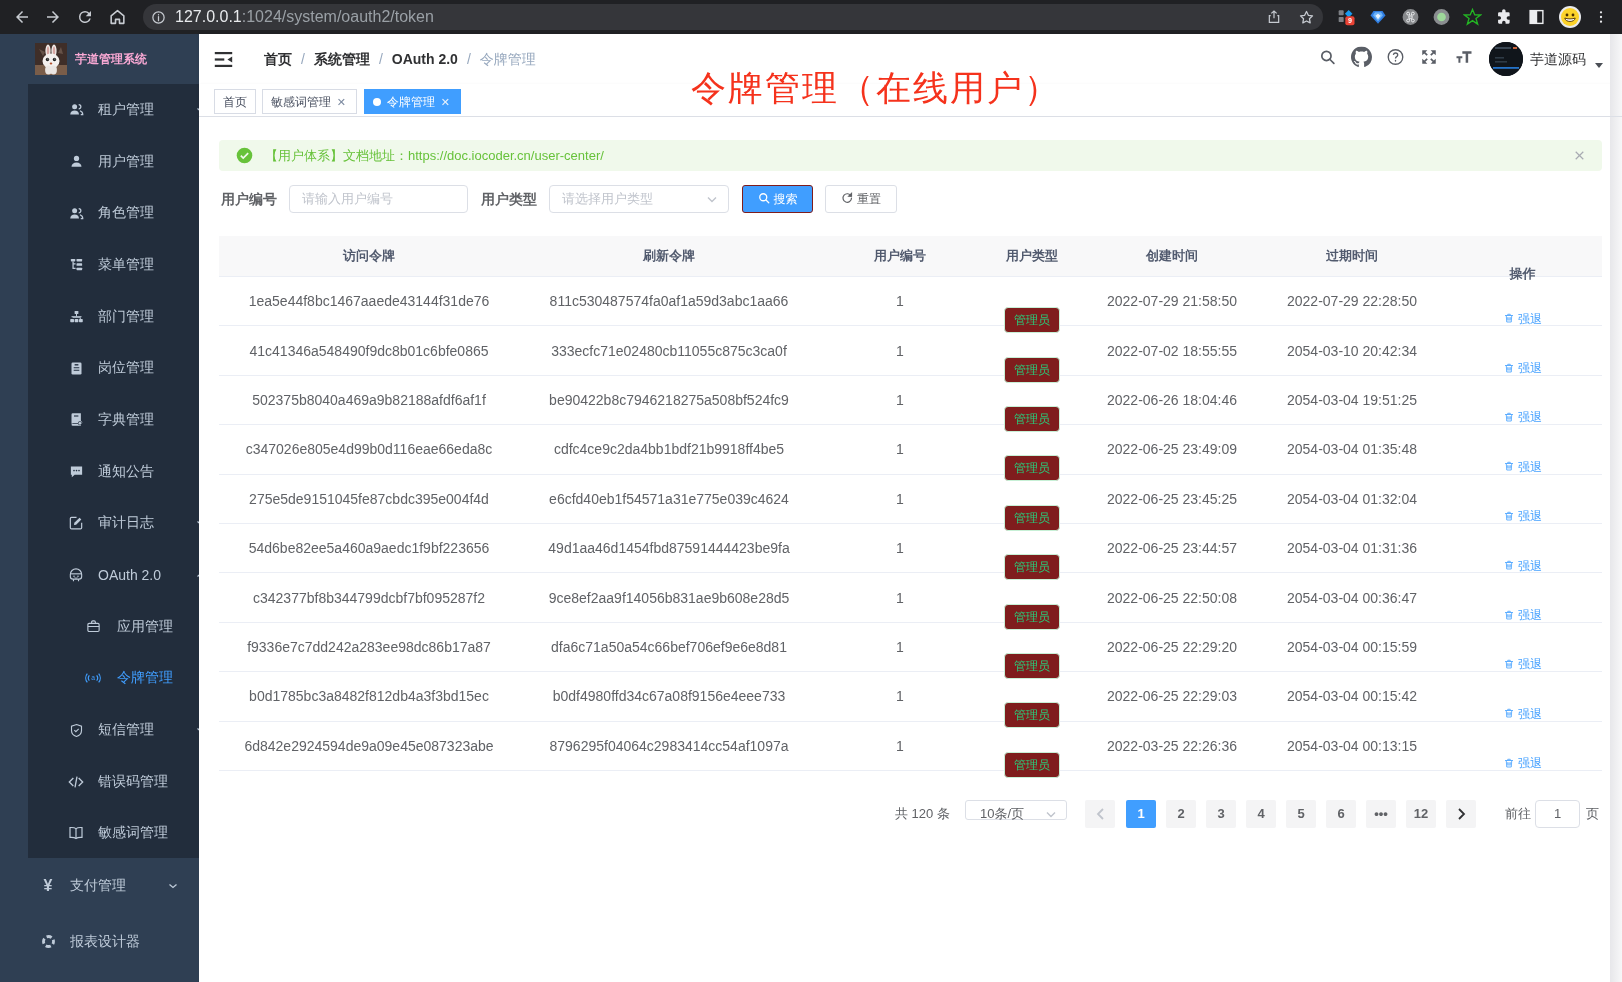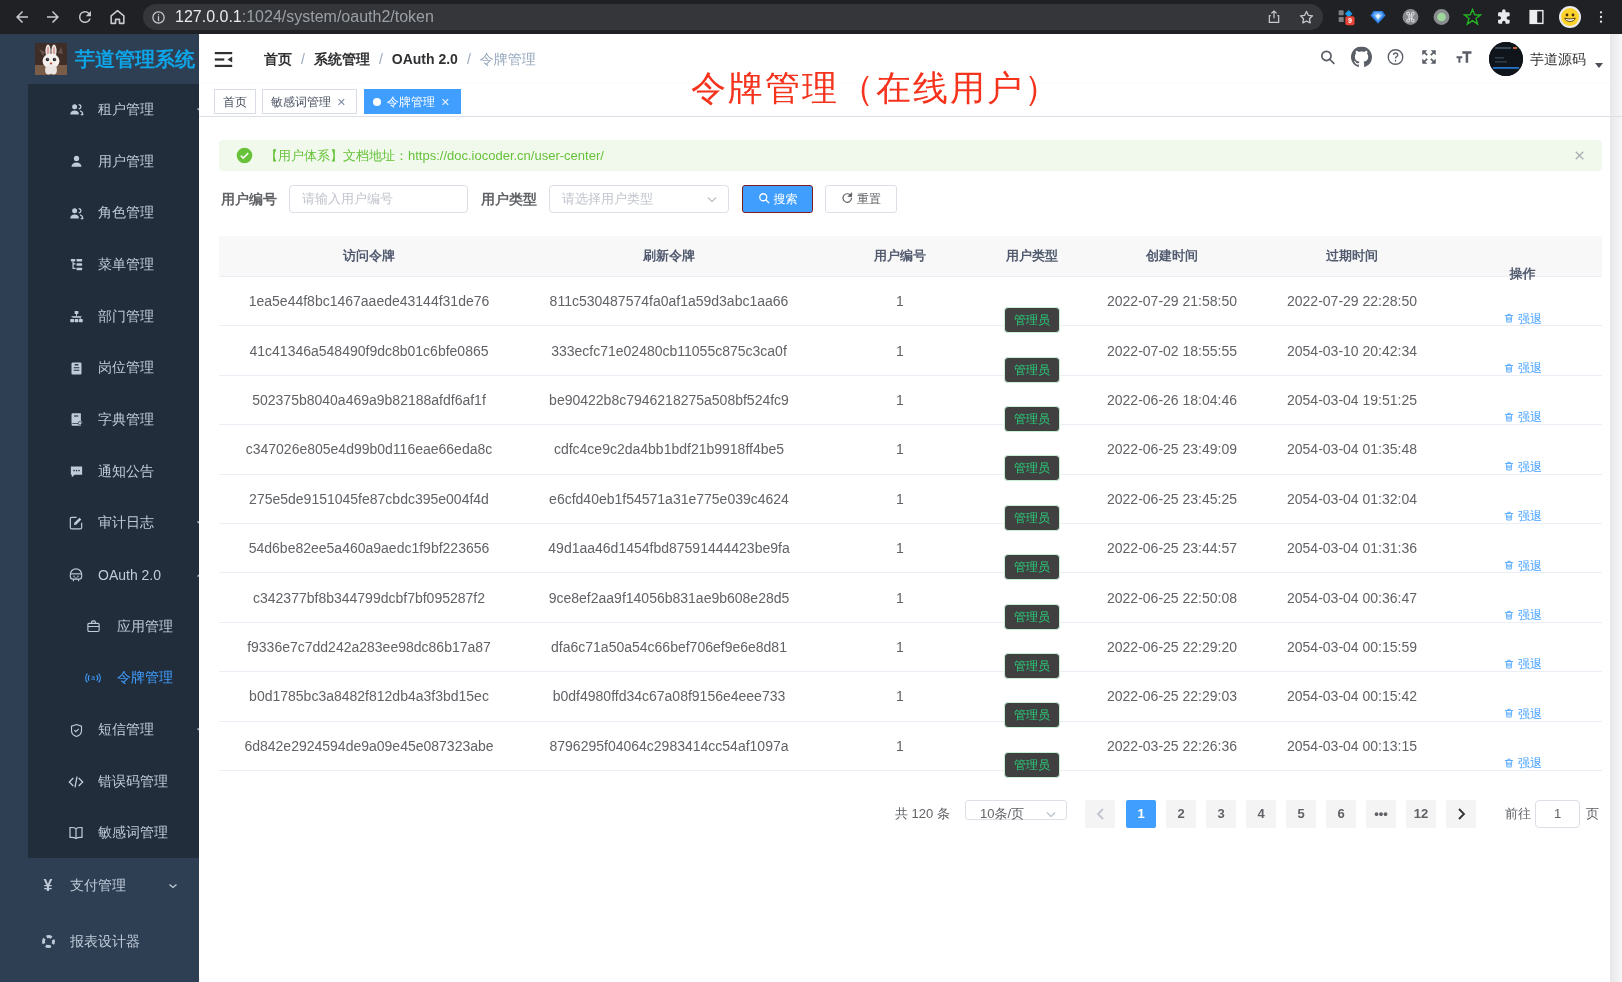--- a/index.html
+++ b/index.html
@@ -8,21 +8,21 @@
 
 #chrome{position:absolute;left:0;top:0;width:1622px;height:34px;background:#202124;}
 #chrome svg{display:block;}
 .cicon{position:absolute;top:50%;transform:translateY(-50%);color:#c7cbd1;}
 #pill{position:absolute;left:143px;top:4px;width:1180px;height:26px;border-radius:13px;background:#35363a;}
 #url{position:absolute;left:32px;top:0;height:26px;line-height:26px;font-size:16px;color:#9aa0a6;white-space:nowrap;}
 #url b{color:#e8eaed;font-weight:400;}
 
 #sidebar{position:absolute;left:0;top:34px;width:199px;height:948px;background:#2f3f53;}
 #logo{position:absolute;left:0;top:0;width:199px;height:50px;background:#2f3f53;}
-#logo .t{position:absolute;left:75px;top:0;line-height:50px;color:#0ea5e9;font-size:20px;font-weight:bold;}
+#logo .t{position:absolute;left:75px;top:0;line-height:50px;color:#f9a8d4;font-size:12px;font-weight:bold;}
 #submenu{position:absolute;left:0;top:50px;width:199px;height:773.5px;background:#222d3c;overflow:hidden;margin-left:28px;}
 .mi{position:relative;height:51.7px;display:flex;align-items:center;color:#bfcbd9;font-size:14px;}
 .mi .ic{position:absolute;left:40px;width:16px;height:16px;display:flex;align-items:center;justify-content:center;}
 .mi .tx{position:absolute;left:70px;white-space:nowrap;}
 .mi .ar{position:absolute;left:167px;width:12px;height:12px;}
 .mi.sub2 .ic{left:57px;}
 .mi.sub2 .tx{left:89px;}
 .mi.active{color:#409eff;}
 #sbbottom{position:absolute;left:0;top:823.5px;width:199px;height:124.5px;background:#2f3f53;}
 #sbbottom .mi{height:56px;}
@@ -53,21 +53,21 @@
 .finput{position:absolute;top:0;height:28px;border:1px solid #dcdfe6;border-radius:4px;background:#fff;
   line-height:26px;color:#c0c4cc;font-size:13px;padding-left:12px;}
 .fbtn{position:absolute;top:0;height:28px;border-radius:3px;font-size:12px;line-height:26px;text-align:center;}
 
 #table{position:absolute;left:20px;top:119px;width:1383px;}
 .trh{display:flex;height:41px;background:#f8f8f9;border-bottom:1px solid #ebeef5;align-items:center;
   font-size:13px;color:#515a6e;font-weight:bold;}
 .tr{display:flex;height:49.4px;border-bottom:1px solid #ebeef5;align-items:center;font-size:14px;color:#606266;background:#fff;}
 .td{text-align:center;white-space:nowrap;overflow:visible;}
 .c1{width:300px;}.c2{width:300px;}.c3{width:162px;}.c4{width:102px;}.c5{width:178px;}.c6{width:182px;}.c7{width:159px;margin-top:35px;}
-.tagg{display:inline-block;height:26px;line-height:24px;padding:0 9px;background:#404040;border:1px solid #c7f0d6;
+.tagg{display:inline-block;height:26px;line-height:24px;padding:0 9px;background:#7f1d1d;border:1px solid #c7f0d6;
   border-radius:4px;color:#29cc7a;font-size:12px;margin-top:38px;}
 .qt{color:#409eff;font-size:12px;}
 
 #pager{position:absolute;left:0;top:683px;width:1403px;height:28px;font-size:13px;color:#606266;}
 .pgbtn{position:absolute;top:0;width:30px;height:28px;border-radius:2px;background:#f4f4f5;color:#606266;
   text-align:center;line-height:28px;font-weight:bold;}
 .pgbtn.on{background:#409eff;color:#fff;}
 #scrollstrip{position:absolute;right:0;top:34px;width:12px;height:948px;background:linear-gradient(to right,#e7e7ea,#f7f7f8);}
 </style>
 </head>

